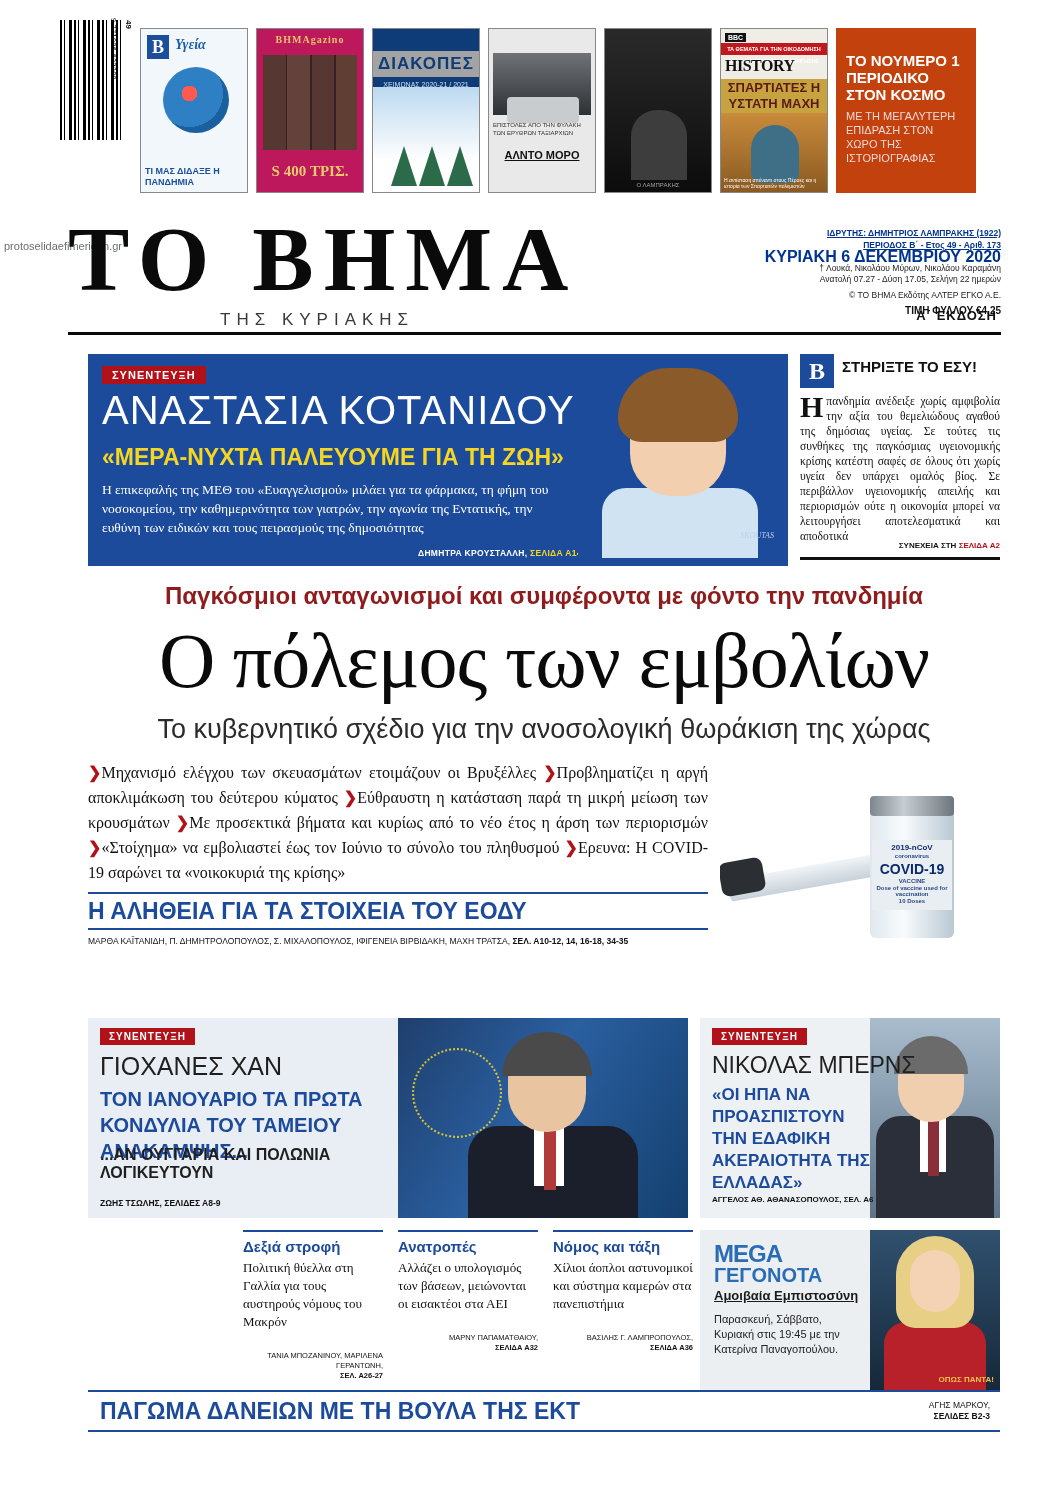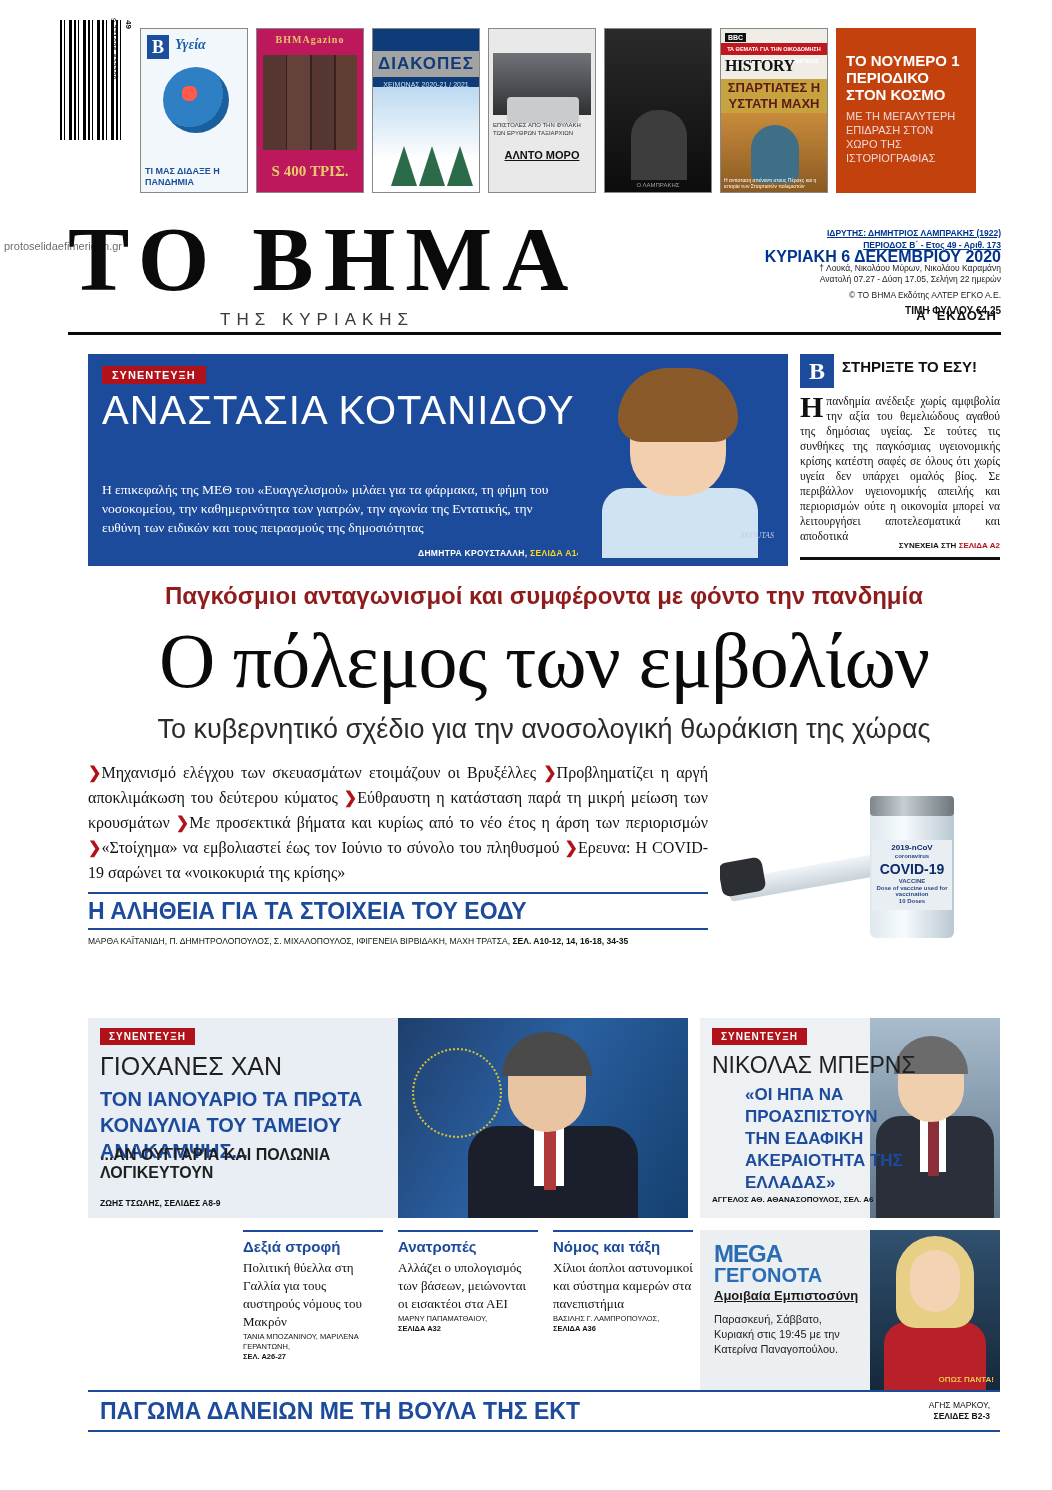--- a/index.html
+++ b/index.html
@@ -348,34 +348,34 @@
   }
   .card-right .photo .tie {
     position:absolute; left:58px; top:102px; width:11px; height:56px; background:#8a2f3a;
   }
   .card-right .name {
     position:absolute; left:12px; top:34px;
     font:23px "Liberation Sans",sans-serif; color:#1f1f1f;
   }
   .card-right .l1 {
     position:absolute; left:12px; top:66px; width:160px;
-    font:bold 17px "Liberation Sans",sans-serif; color:#1d4b9c; line-height:22px;margin-left:33px;
+    font:bold 17px "Liberation Sans",sans-serif; color:#1d4b9c; line-height:22px;
   }
   .card-right .cred {
     position:absolute; left:12px; bottom:14px;
     font:bold 8px "Liberation Sans",sans-serif; color:#111;
   }
 
   
   .cols { position:absolute; left:48px; top:1222px; width:610px; height:140px; }
   .col { position:absolute; top:0; width:140px; }
   .col .rule { height:2px; background:#1d4b9c; margin-bottom:6px; }
   .col h4 { margin:0 0 4px 0; font:bold 15px "Liberation Sans",sans-serif; color:#1d4b9c; }
   .col p { margin:0; font:13px "Liberation Serif",serif; color:#111; line-height:18px; }
-  .col .cred { margin-top:1px; font:7.5px "Liberation Sans",sans-serif; color:#111; line-height:10px; }
+  .col .cred { margin-top:20px; font:7.5px "Liberation Sans",sans-serif; color:#111; line-height:10px;text-align:right; }
   .col .cred b { font-weight:bold; }
 
   
   .mega {
     position:absolute; left:660px; top:1222px; width:300px; height:160px;
     background:#eceff2; overflow:hidden;
   }
   .mega .logo {
     position:absolute; left:14px; top:10px;
     font:bold 24px "Liberation Sans",sans-serif; color:#2a6db5; letter-spacing:-1px;
@@ -510,20 +510,21 @@
         <div style="margin-top:4px;">© ΤΟ ΒΗΜΑ   Εκδότης ΑΛΤΕΡ ΕΓΚΟ Α.Ε.</div>
         <div class="price" style="margin-top:4px;">ΤΙΜΗ ΦΥΛΛΟΥ €4,25</div>
       </div>
       <div class="mast-edition">Α΄ ΕΚΔΟΣΗ</div>
       <div class="mast-rule"></div>
     </div>
 
     <div class="interview">
       <div class="iv-tag">ΣΥΝΕΝΤΕΥΞΗ</div>
       <div class="iv-name">ΑΝΑΣΤΑΣΙΑ ΚΟΤΑΝΙΔΟΥ</div>
+      <div class="iv-quote">«ΜΕΡΑ-ΝΥΧΤΑ ΠΑΛΕΥΟΥΜΕ ΓΙΑ ΤΗ ΖΩΗ»</div>
       <div class="iv-body">Η επικεφαλής της ΜΕΘ του «Ευαγγελισμού» μιλάει για τα φάρμακα, τη φήμη του νοσοκομείου, την καθημερινότητα των γιατρών, την αγωνία της Εντατικής, την ευθύνη των ειδικών και τους πειρασμούς της δημοσιότητας</div>
       <div class="iv-credit">
         <span>ΔΗΜΗΤΡΑ ΚΡΟΥΣΤΑΛΛΗ,</span>
         <span class="y">ΣΕΛΙΔΑ Α14</span>
       </div>
       <div class="iv-portrait">
         <div class="body2"></div>
         <div class="face"></div>
         <div class="hair"></div>
       </div>

